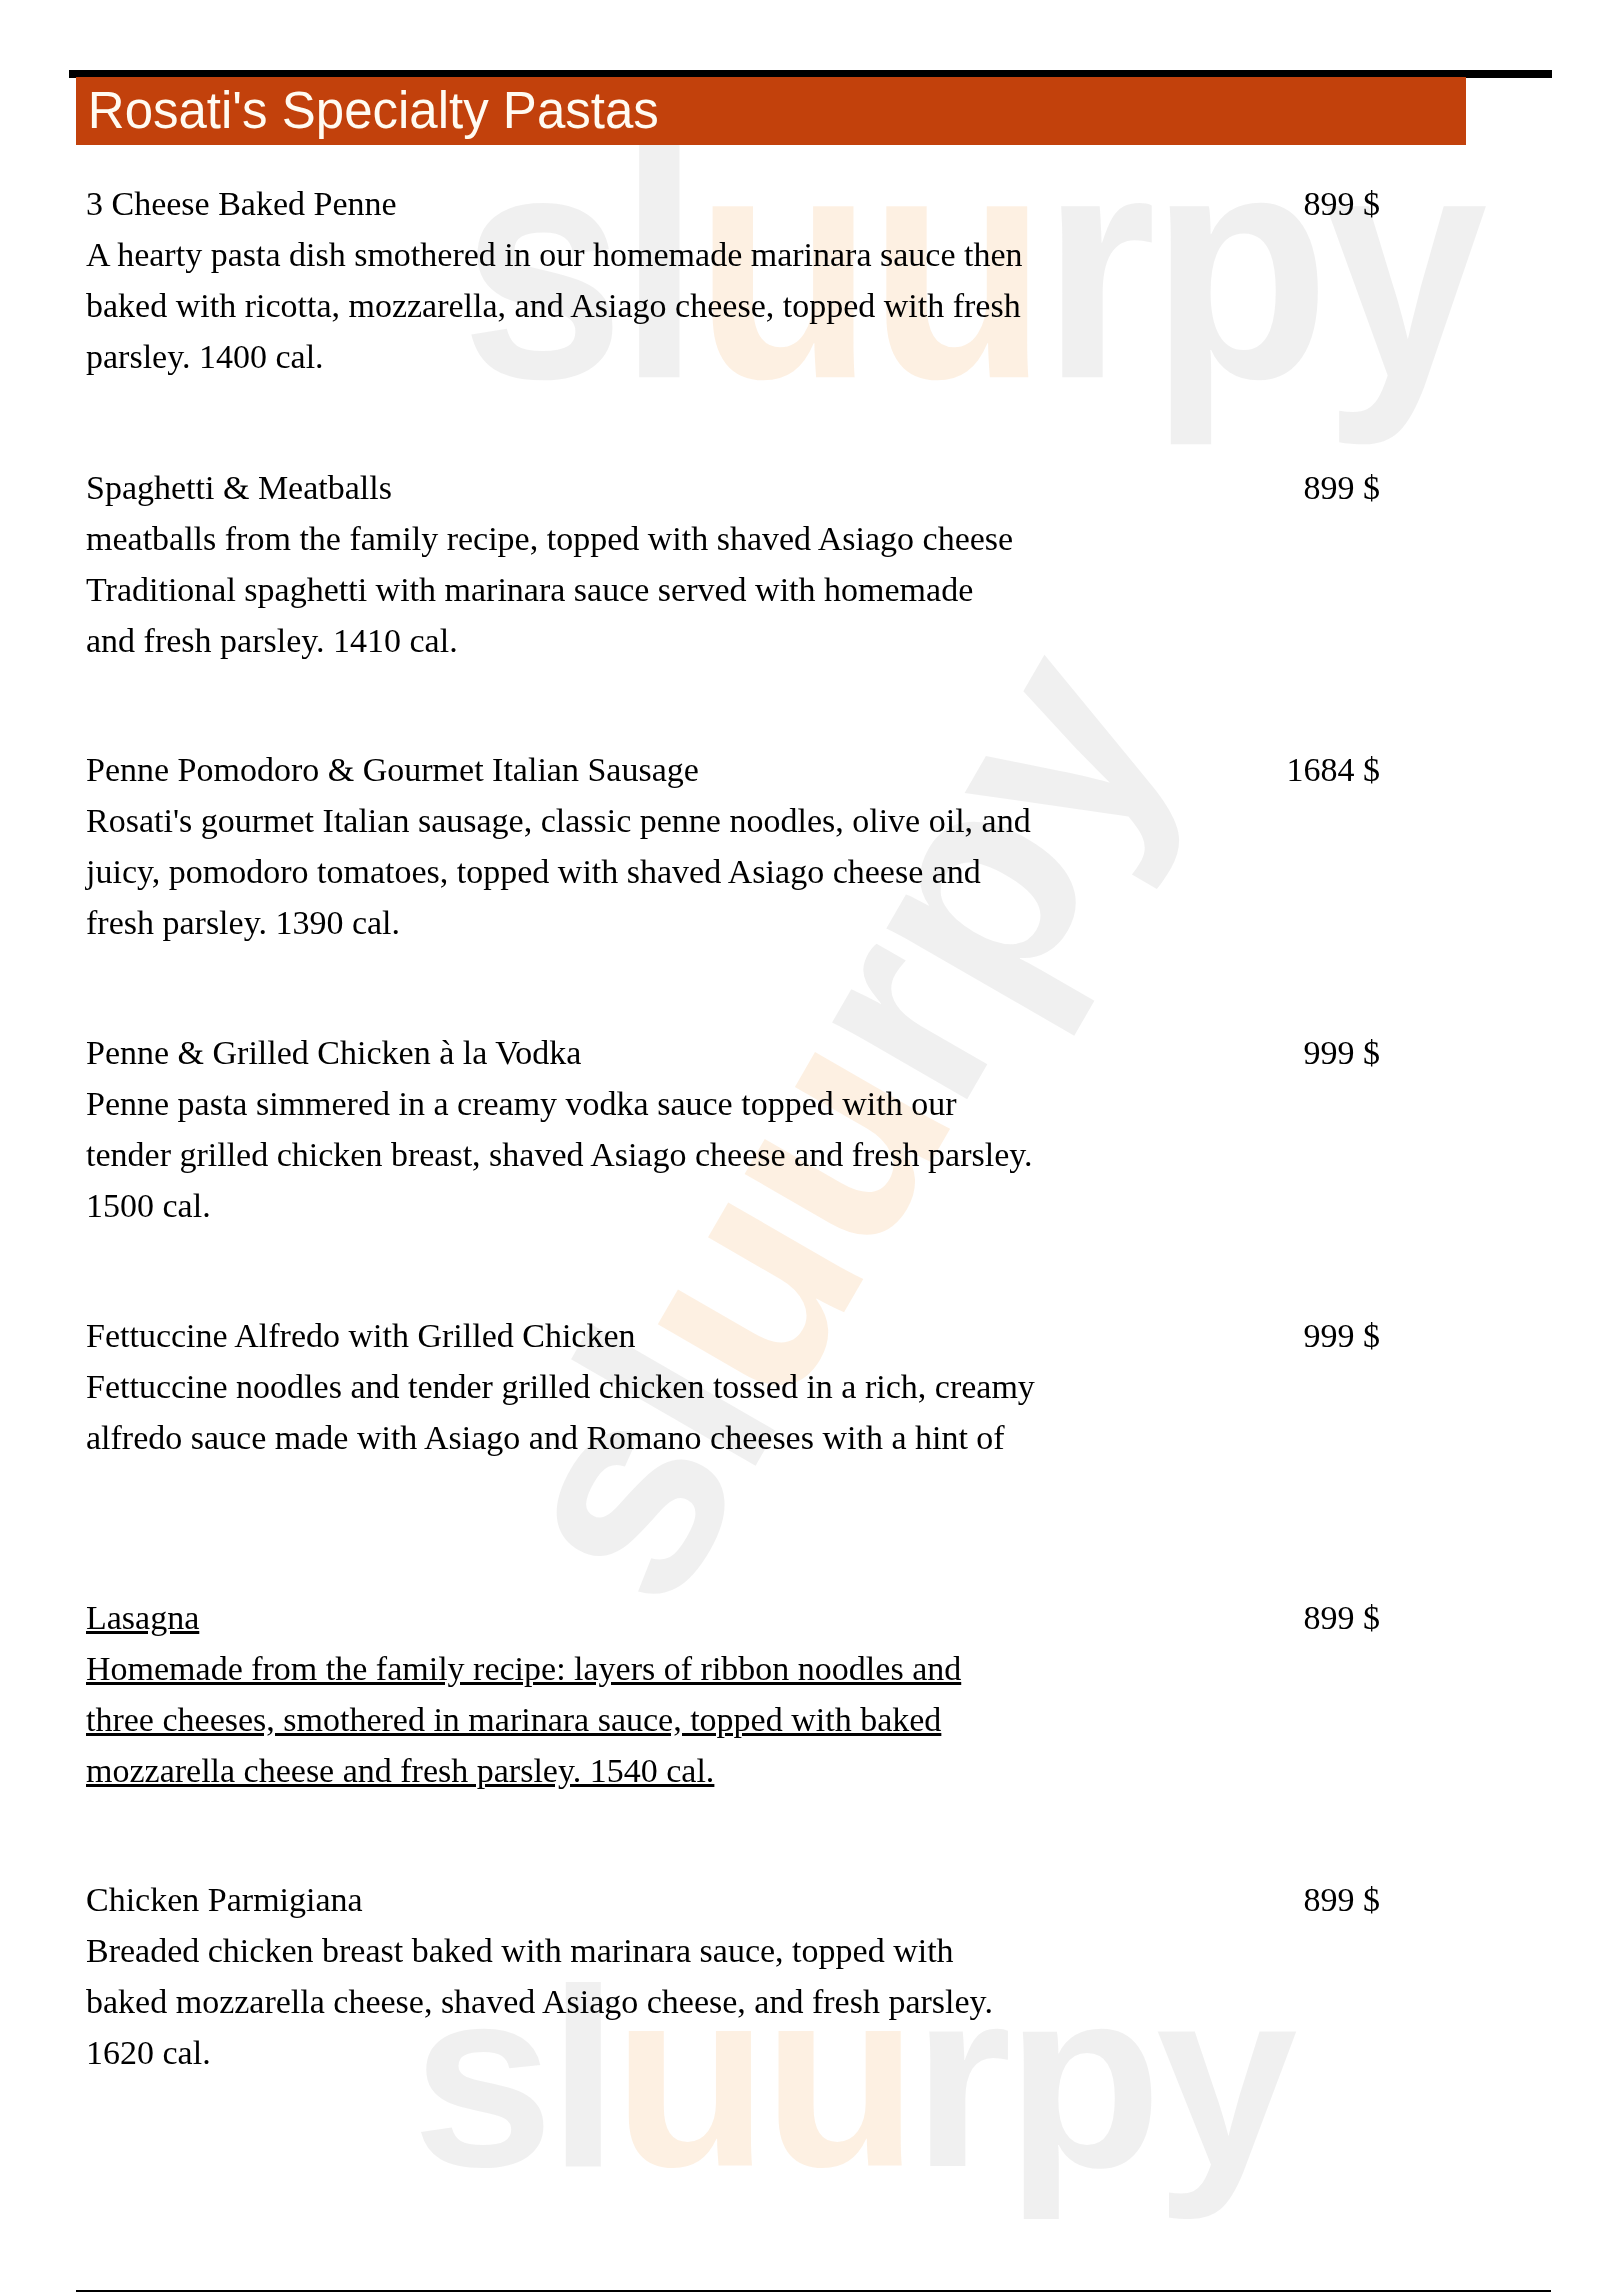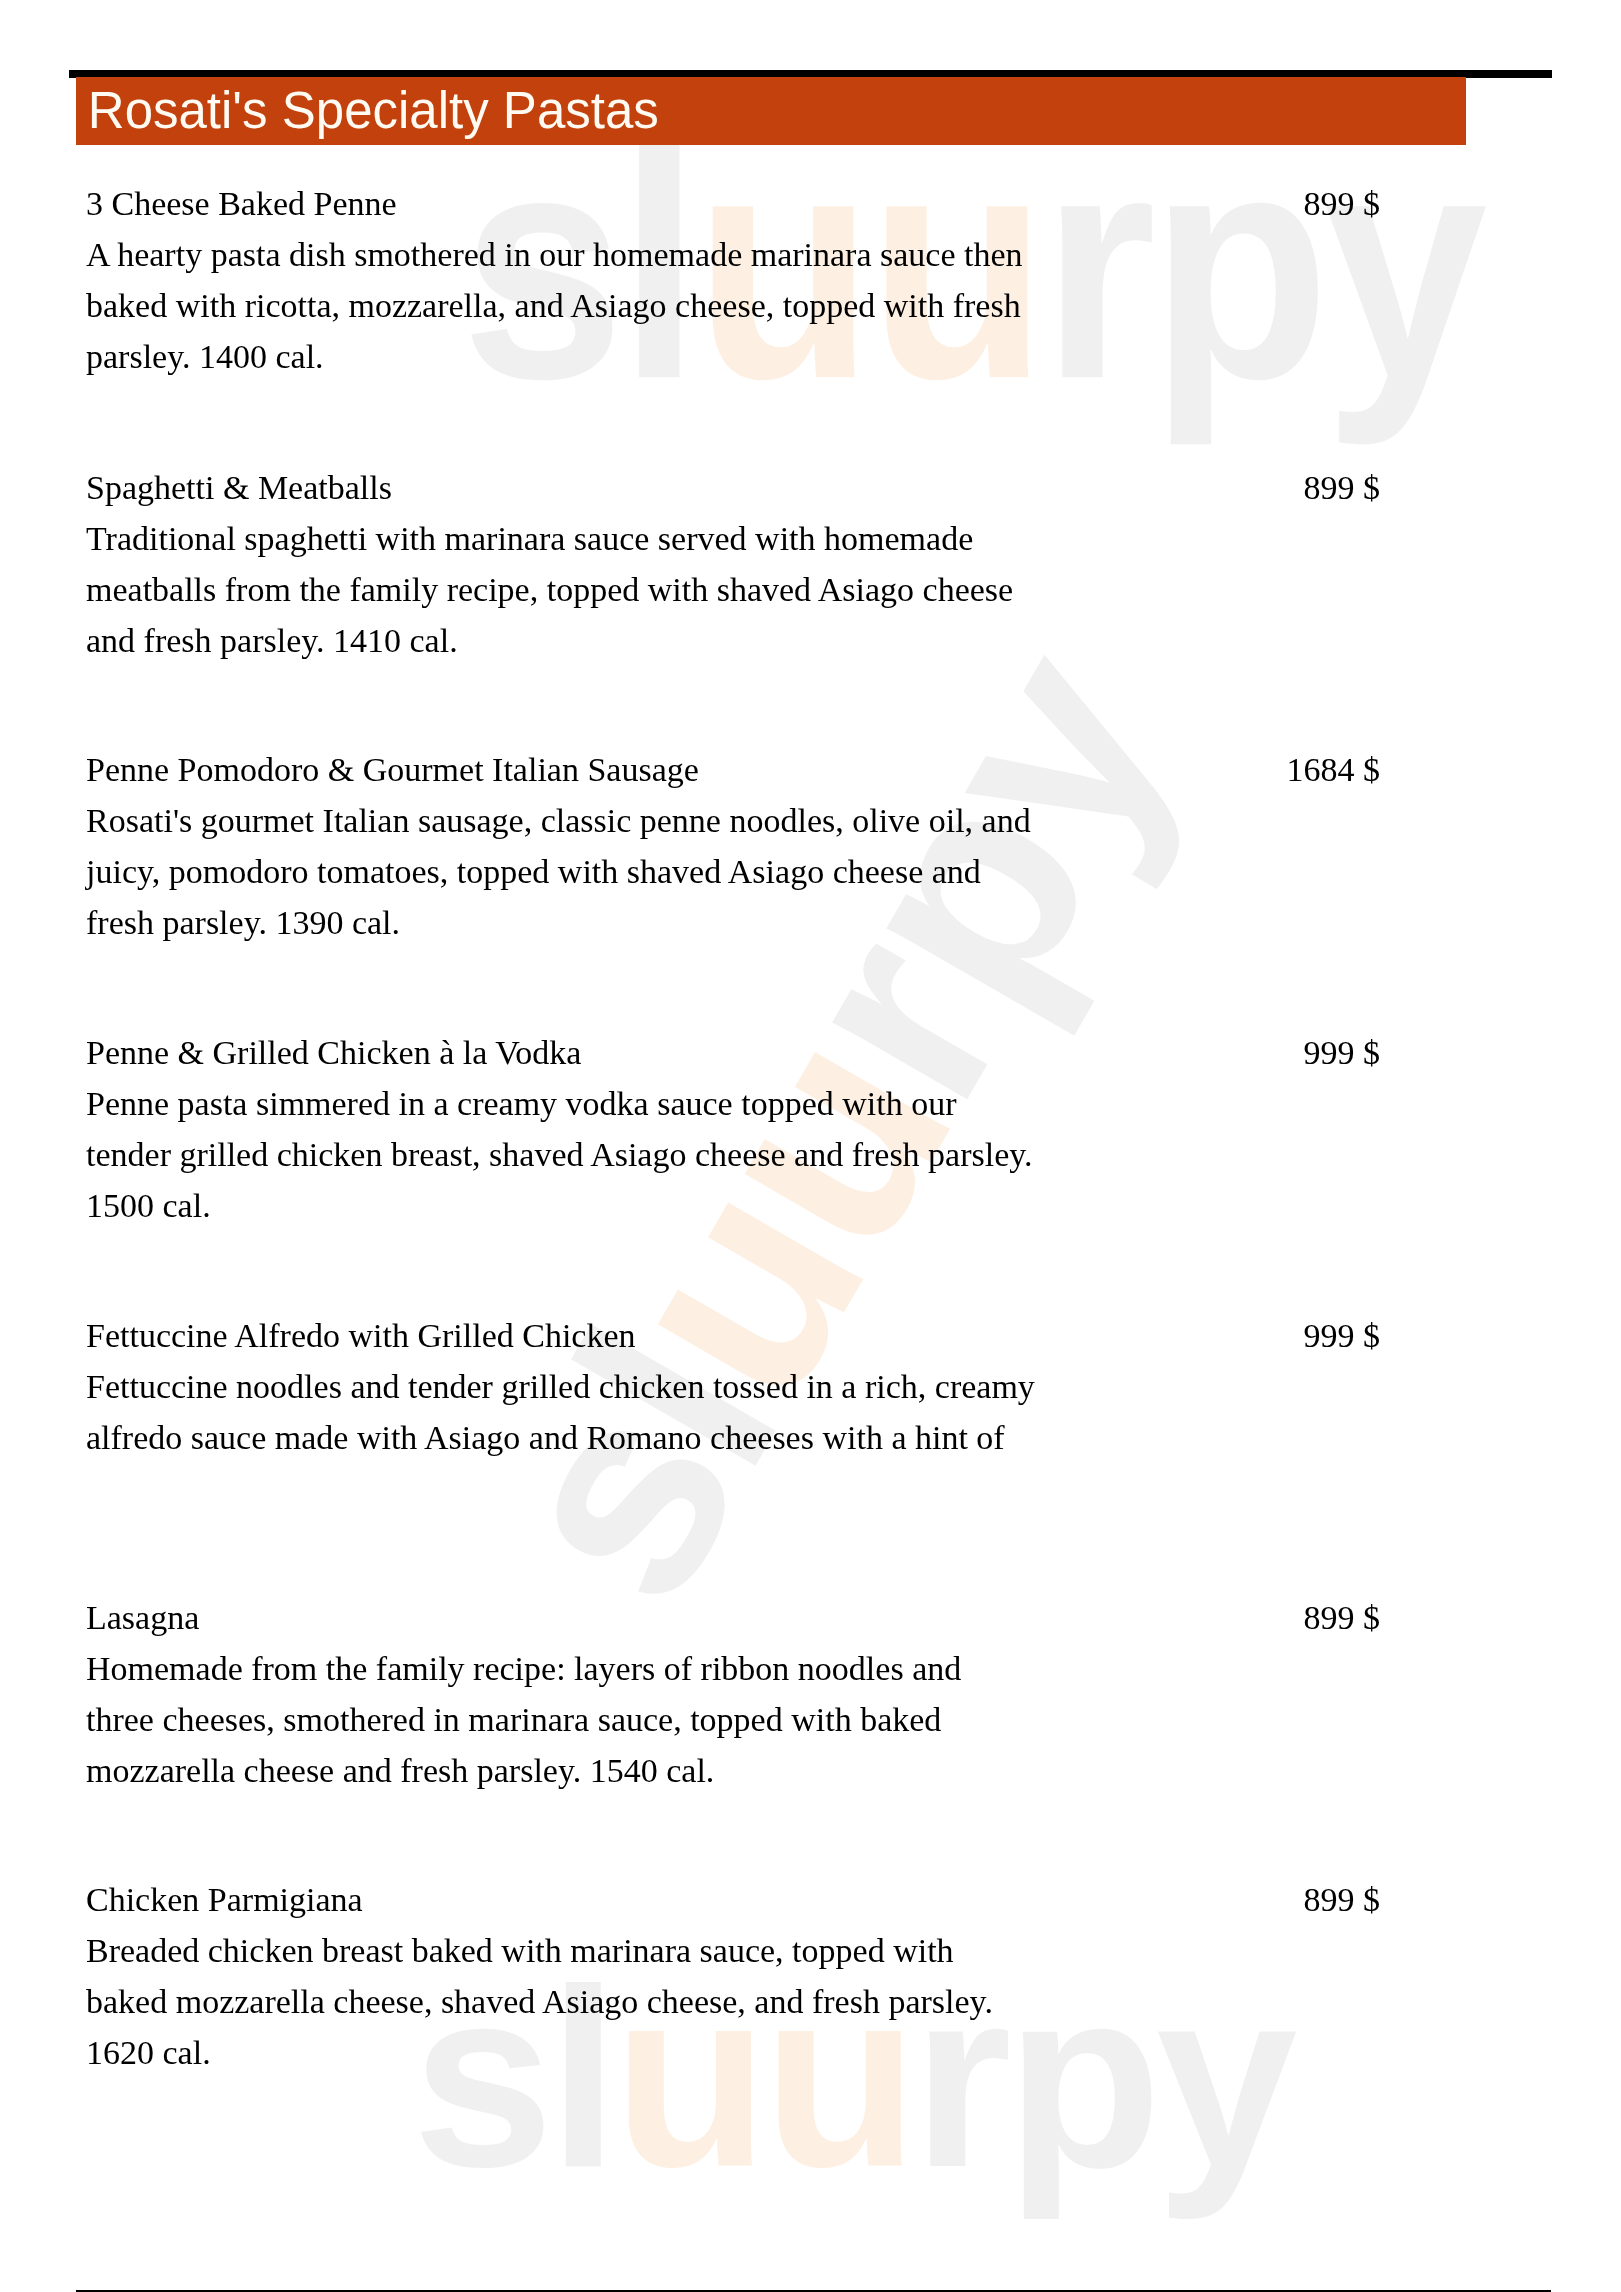--- a/index.html
+++ b/index.html
@@ -59,22 +59,22 @@
     <div class="item-title">3 Cheese Baked Penne</div>
     <div class="item-price">899 $</div>
     <div class="item-line">A hearty pasta dish smothered in our homemade marinara sauce then</div>
     <div class="item-line">baked with ricotta, mozzarella, and Asiago cheese, topped with fresh</div>
     <div class="item-line">parsley. 1400 cal.</div>
   </div>
 
   <div class="item" style="top:459px;">
     <div class="item-title">Spaghetti &amp; Meatballs</div>
     <div class="item-price">899 $</div>
+    <div class="item-line">meatballs from the family recipe, topped with shaved Asiago cheese</div>
     <div class="item-line">Traditional spaghetti with marinara sauce served with homemade</div>
-    <div class="item-line">meatballs from the family recipe, topped with shaved Asiago cheese</div>
     <div class="item-line">and fresh parsley. 1410 cal.</div>
   </div>
 
   <div class="item" style="top:741px;font-family:Liberation Serif, serif;">
     <div class="item-title">Penne Pomodoro &amp; Gourmet Italian Sausage</div>
     <div class="item-price">1684 $</div>
     <div class="item-line">Rosati's gourmet Italian sausage, classic penne noodles, olive oil, and</div>
     <div class="item-line">juicy, pomodoro tomatoes, topped with shaved Asiago cheese and</div>
     <div class="item-line">fresh parsley. 1390 cal.</div>
   </div>
@@ -87,21 +87,21 @@
     <div class="item-line">1500 cal.</div>
   </div>
 
   <div class="item" style="top:1307px;">
     <div class="item-title">Fettuccine Alfredo with Grilled Chicken</div>
     <div class="item-price">999 $</div>
     <div class="item-line">Fettuccine noodles and tender grilled chicken tossed in a rich, creamy</div>
     <div class="item-line">alfredo sauce made with Asiago and Romano cheeses with a hint of</div>
   </div>
 
-  <div class="item" style="top:1589px;">
+  <div class="item" style="top:1589px;text-decoration:underline;">
     <div class="item-title">Lasagna</div>
     <div class="item-price">899 $</div>
     <div class="item-line">Homemade from the family recipe: layers of ribbon noodles and</div>
     <div class="item-line">three cheeses, smothered in marinara sauce, topped with baked</div>
     <div class="item-line">mozzarella cheese and fresh parsley. 1540 cal.</div>
   </div>
 
   <div class="item" style="top:1871px;">
     <div class="item-title">Chicken Parmigiana</div>
     <div class="item-price">899 $</div>

